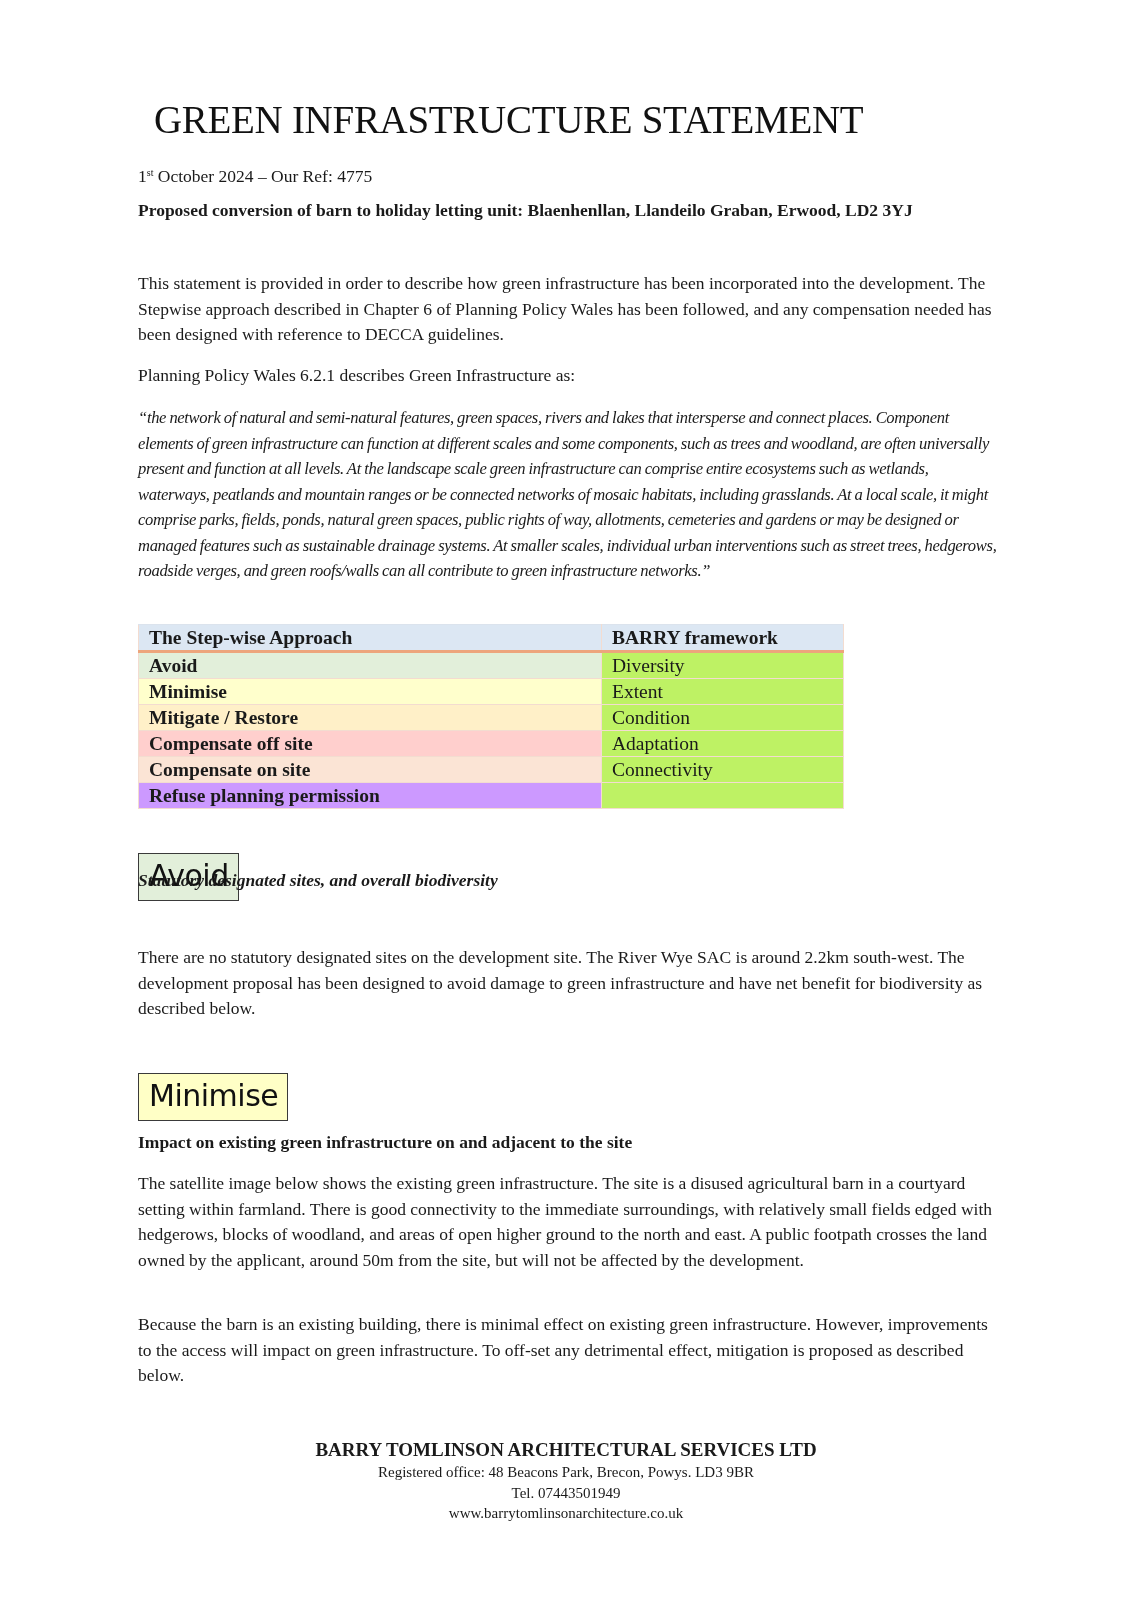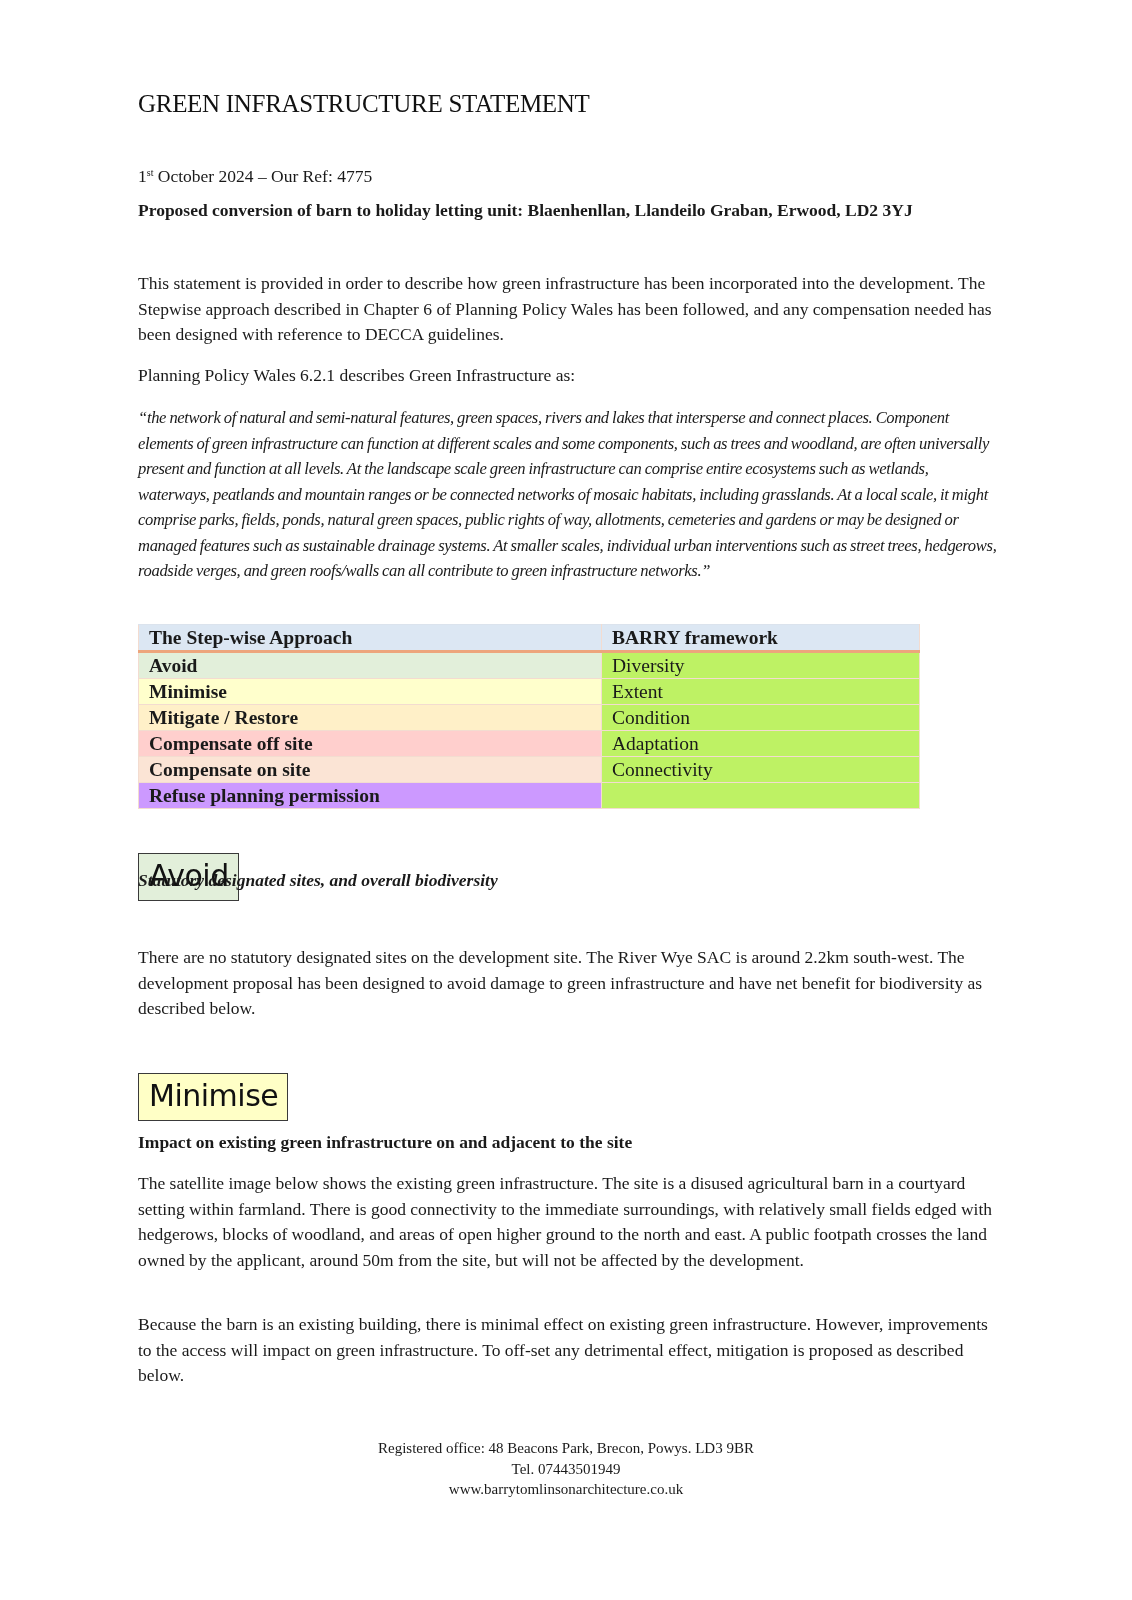--- a/index.html
+++ b/index.html
@@ -5,37 +5,37 @@
     html, body { margin: 0; padding: 0; background: #ffffff; }
     body {
       width: 1132px; height: 1600px; position: relative; overflow: hidden;
       font-family: "Liberation Serif", "DejaVu Serif", serif;
       color: #1a1a1a;
     }
     .page { position: absolute; left: 138px; width: 862px; top: 0; }
     .abs { position: absolute; left: 0; width: 862px; }
 
     .title {
-      top: 84px; font-size: 25px; letter-spacing: -0.3px;
-      font-weight: normal; margin: 0; line-height: 40px; color: #111;
+      top: 84px; font-size: 39px; letter-spacing: -0.3px;
+      font-weight: normal; margin: 16px; line-height: 40px; color: #111;
     }
     .dateline { top: 165px; font-size: 17.5px; line-height: 22px; }
     .dateline sup { font-size: 10px; vertical-align: 6px; line-height: 0; }
     .project { top: 198px; font-size: 17.5px; font-weight: bold; line-height: 25.5px; }
     .p { font-size: 17.5px; line-height: 25.7px; margin: 0; }
     .intro { top: 271px; }
     .ppw { top: 363px; }
     .quote {
       top: 405px; font-style: italic; font-size: 16.6px; line-height: 25.5px;
       letter-spacing: -0.35px; word-spacing: -0.5px;
     }
 
     
     .steptable {
-      position: absolute; top: 624px; left: 0; width: 782px;
+      position: absolute; top: 624px; left: 0; width: 706px;
       border-collapse: collapse; font-size: 19.5px;
     }
     .steptable td, .steptable th {
       height: 25px; padding: 0 0 0 10px; text-align: left; line-height: 25px;
       border: 1px solid #f3dcd0;
     }
     .steptable th { background: #dce7f3; font-weight: bold; border-bottom: 3px solid #eda57c; border-top: 1px solid #dbe3ed; }
     .steptable td.step { font-weight: bold; width: 452px; }
     .steptable td.decca { background: #bef264; font-weight: normal; }
 
@@ -116,16 +116,17 @@
   <div class="abs subhead sub-avoid">Statutory designated sites, and overall biodiversity</div>
   <p class="abs p avoid-text">There are no statutory designated sites on the development site. The River Wye SAC is around 2.2km south-west. The development proposal has been designed to avoid damage to green infrastructure and have net benefit for biodiversity as described below.</p>
 
   <div class="secbox box-min">Minimise</div>
   <div class="abs subhead sub-min">Impact on existing green infrastructure on and adjacent to the site</div>
   <p class="abs p min-text1">The satellite image below shows the existing green infrastructure. The site is a disused agricultural barn in a courtyard setting within farmland. There is good connectivity to the immediate surroundings, with relatively small fields edged with hedgerows, blocks of woodland, and areas of open higher ground to the north and east. A public footpath crosses the land owned by the applicant, around 50m from the site, but will not be affected by the development.</p>
   <p class="abs p min-text2">Because the barn is an existing building, there is minimal effect on existing green infrastructure. However, improvements to the access will impact on green infrastructure.  To off-set any detrimental effect, mitigation is proposed as described below.</p>
 </div>
 
 <div class="footer">
+  <div class="company">BARRY TOMLINSON ARCHITECTURAL SERVICES LTD</div>
   <div class="line">Registered office: 48 Beacons Park, Brecon, Powys.  LD3 9BR</div>
   <div class="line">Tel. 07443501949</div>
   <div class="line">www.barrytomlinsonarchitecture.co.uk</div>
 </div>
 
 </body></html>

